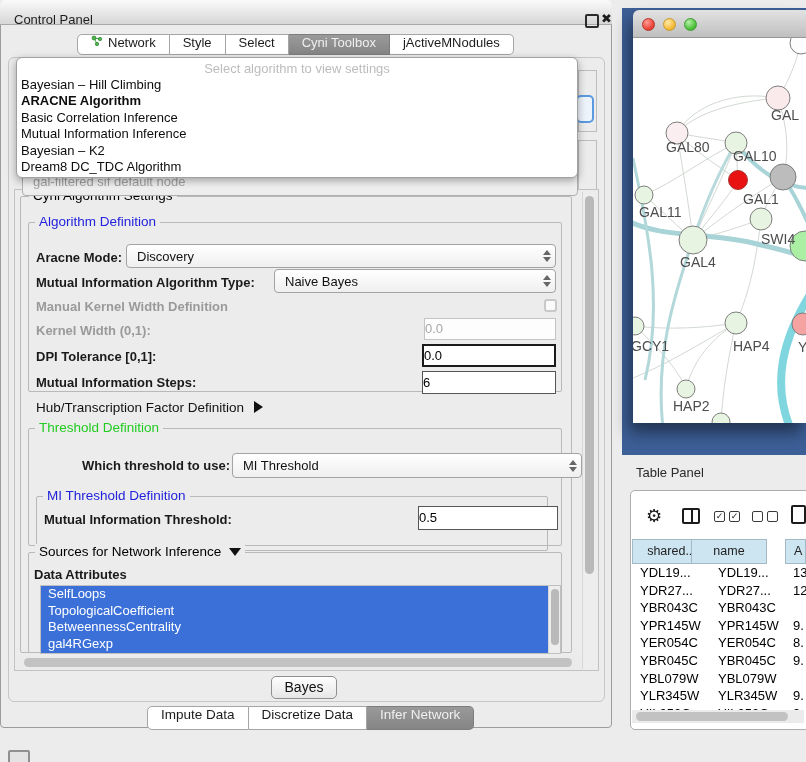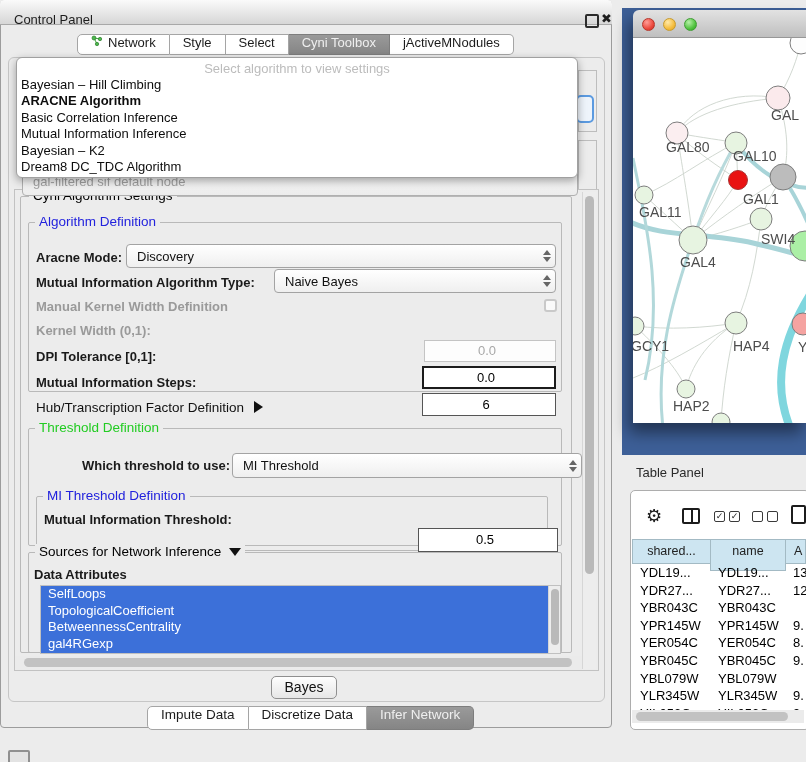--- a/index.html
+++ b/index.html
@@ -52,21 +52,21 @@
   .lbl{font-size:13px;font-weight:700;color:#1a1a1a;white-space:nowrap;}
   .lbl.disabled{color:#9a9a9a;}
   .combo{background:linear-gradient(#ffffff,#efefef);border:1px solid #a3a3a3;border-radius:4px;
          box-sizing:border-box;display:flex;align-items:center;font-size:13px;color:#111;}
   .combo .val{flex:1;padding-left:10px;white-space:nowrap;overflow:hidden;}
   .stepper{width:16px;display:flex;flex-direction:column;align-items:center;justify-content:center;gap:2px;}
   .tri-up{width:0;height:0;border-left:4px solid transparent;border-right:4px solid transparent;
           border-bottom:5px solid #666;}
   .tri-dn{width:0;height:0;border-left:4px solid transparent;border-right:4px solid transparent;
           border-top:5px solid #666;}
-  .field{box-sizing:border-box;background:#fff;font-size:13px;text-align:center;padding-right:6px;margin-top:22px;}
+  .field{box-sizing:border-box;background:#fff;font-size:13px;text-align:left;padding-right:6px;}
   .field.gray{border:1px solid #c4c4c4;color:#a8a8a8;background:#fdfdfd;}
   .field.black{border:2px solid #1b1b1b;color:#000;}
   .field.mid{border:1px solid #555;color:#000;}
   .checkbox{width:13px;height:13px;border:2px solid #c9c9c9;border-radius:3px;background:#fafafa;
             box-sizing:border-box;}
   .arrow-right{display:inline-block;width:0;height:0;border-top:6px solid transparent;
                border-bottom:6px solid transparent;border-left:9px solid #111;margin-left:10px;
                vertical-align:-1px;}
   .arrow-down{display:inline-block;width:0;height:0;border-left:6px solid transparent;
               border-right:6px solid transparent;border-top:8px solid #111;margin-left:8px;}
@@ -365,21 +365,21 @@
   <div class="abs cols-icon" style="left:682px;top:508px;">
       <div></div>
     </div>
   <div class="abs cb" style="left:714px;top:511px;"><span>✓</span></div>
   <div class="abs cb" style="left:729px;top:511px;"><span>✓</span></div>
   <div class="abs cb" style="left:752px;top:511px;"></div>
   <div class="abs cb" style="left:767px;top:511px;"></div>
   <div class="abs doc-icon" style="left:791px;top:505px;"></div>
 
   <div class="abs th-cell" style="left:632px;top:539px;width:79px;height:25px;">shared...</div>
-  <div class="abs th-cell" style="left:710px;top:539px;width:76px;height:32px;">name</div>
+  <div class="abs th-cell" style="left:691px;top:539px;width:76px;height:25px;">name</div>
   <div class="abs th-cell" style="left:785px;top:539px;width:21px;height:25px;text-align:left;padding-left:8px;">A</div>
 
   <div class="abs tbl-rows" style="left:632px;top:564px;width:174px;height:147px;" id="tbl-body">
       <div class="tbl-row" style="top: 0px;">
         <div class="tbl-cell" style="left: 0px; width: 78px;">YDL19...</div>
         <div class="tbl-cell" style="left: 78px; width: 75px;">YDL19...</div>
         <div class="tbl-cell" style="left: 153px; width: 21px;">13</div>
       </div>
       <div class="tbl-row" style="top: 17.6px;">
         <div class="tbl-cell" style="left: 0px; width: 78px;">YDR27...</div>

